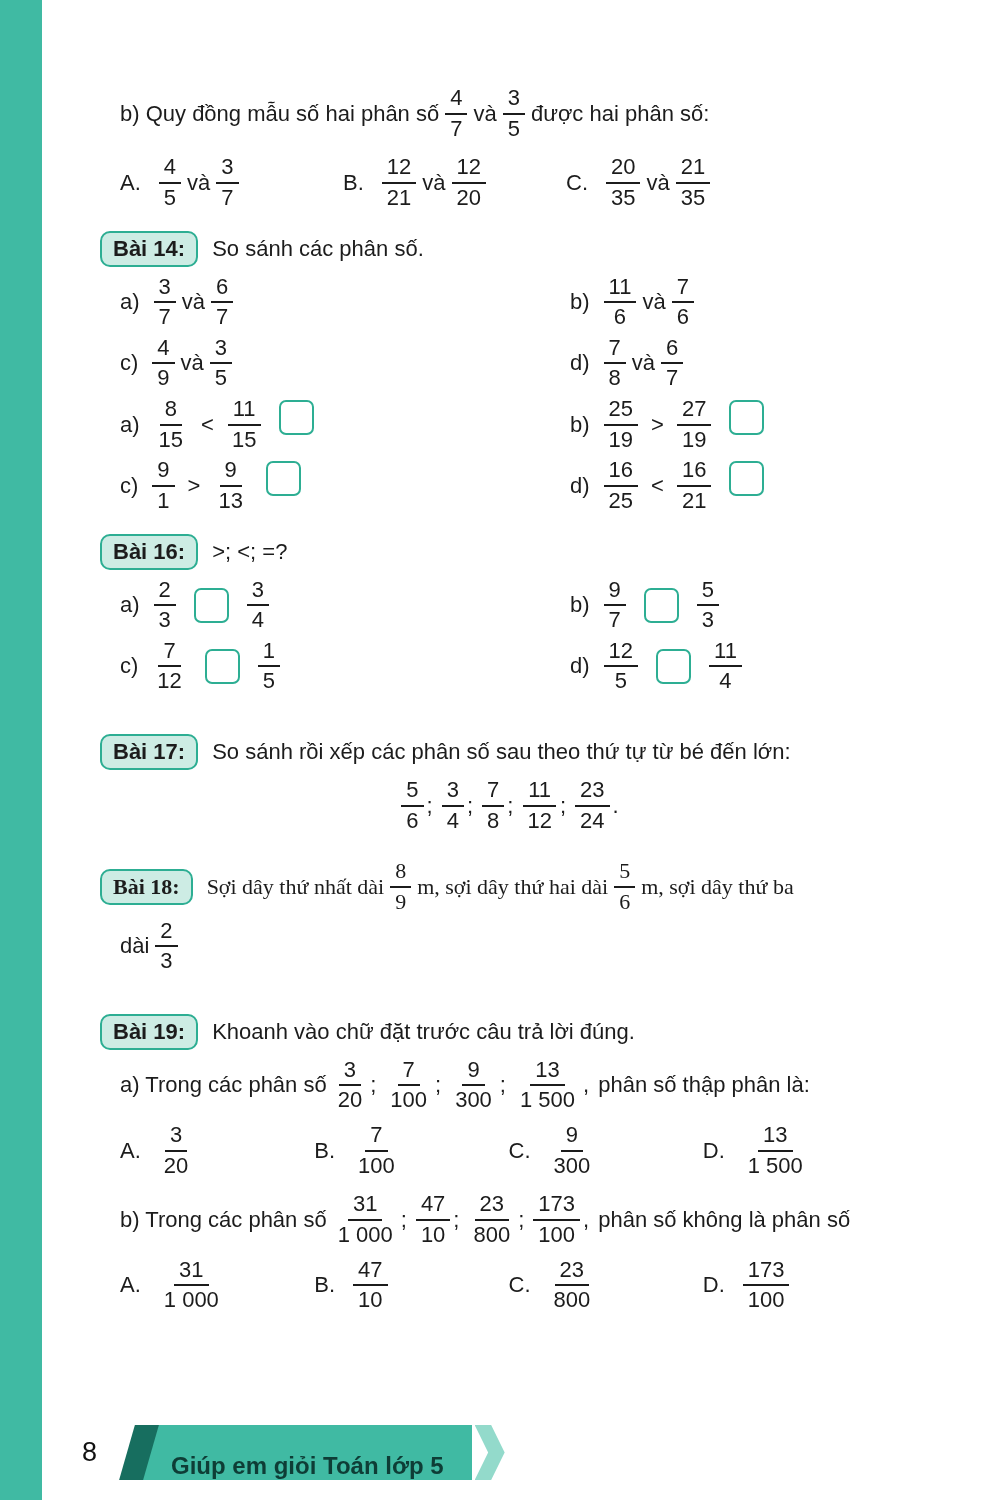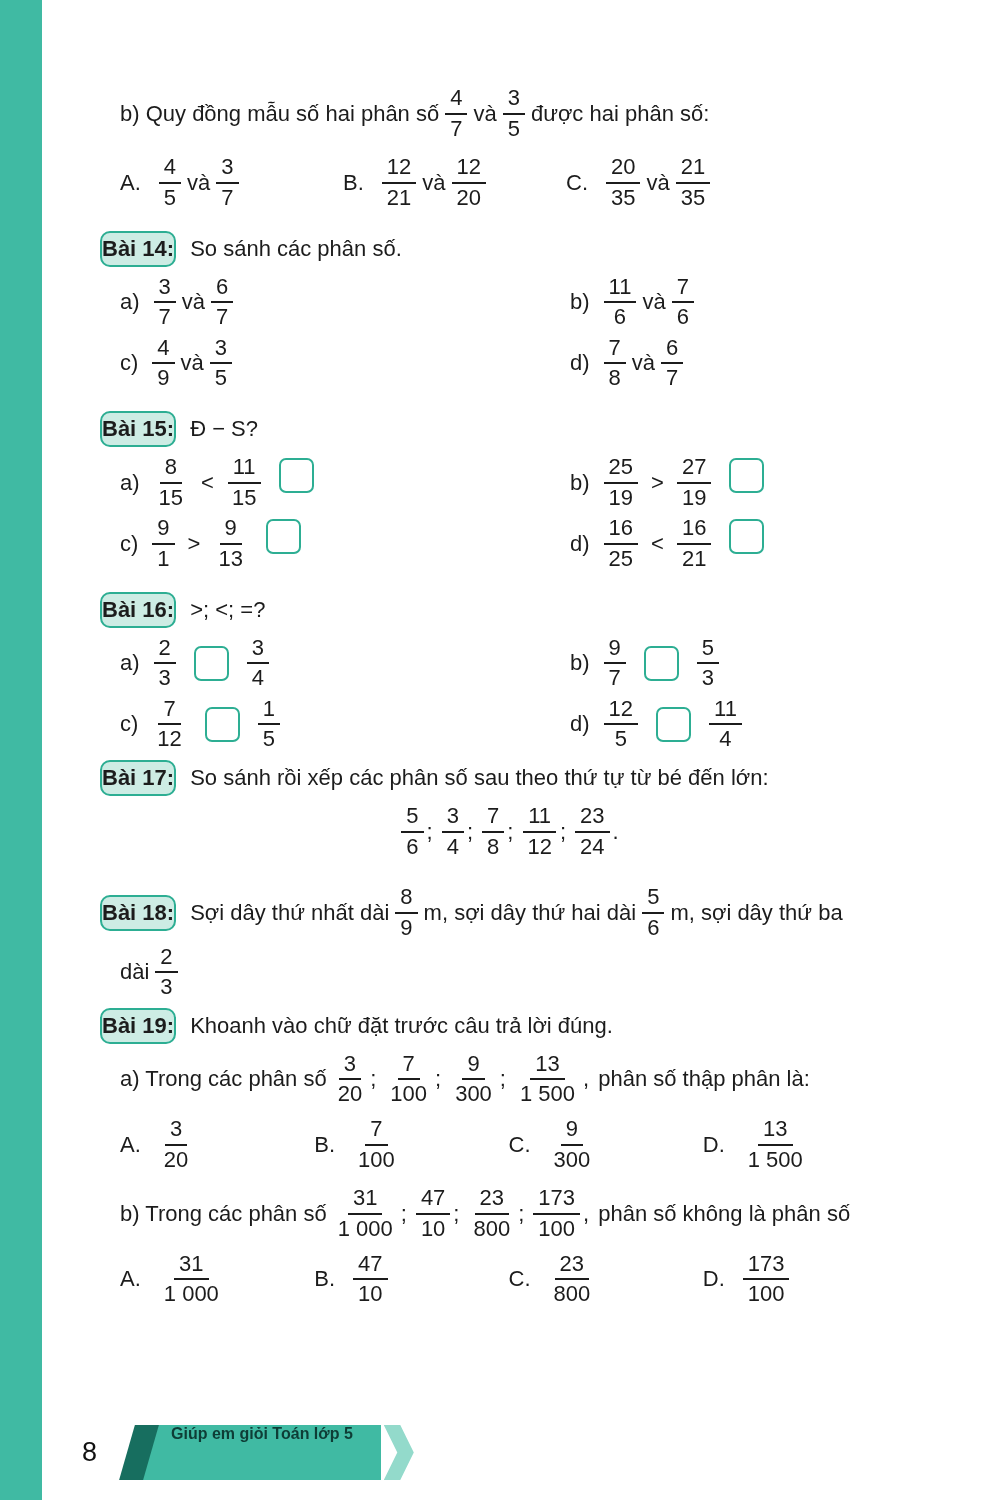--- a/index.html
+++ b/index.html
@@ -9,48 +9,48 @@
     font-size:22px;color:#1c1c1c;overflow:hidden;
   }
   .side-strip{position:absolute;left:0;top:0;width:42px;height:100%;background:#40baa3;}
   .content{position:absolute;left:42px;top:0;width:883px;padding:82px 28px 0 78px;box-sizing:border-box;}
   .row{display:flex;align-items:center;margin:4px 0;}
   .frac{display:inline-flex;flex-direction:column;align-items:center;margin:0 6px;line-height:1.12;flex:none;}
   .frac .num{padding:0 5px 2px;border-bottom:2px solid #1c1c1c;text-align:center;white-space:nowrap;}
   .frac .den{padding:2px 5px 0;text-align:center;white-space:nowrap;}
   .txt{white-space:pre;}
   .badge{display:inline-block;border:2.5px solid #2dae93;background:#cdece4;border-radius:10px;
-         padding:3px 0;font-weight:bold;flex:none;margin-right:14px;}
+         padding:3px 11px;font-weight:bold;flex:none;margin-right:14px;}
   .section-head{display:flex;align-items:center;margin:20px 0 8px -20px;}
-  .badge-row{margin-left:-20px;}
+  .badge-row{margin-left:-20px;font-family:Liberation Serif, serif;}
   .two-col{display:flex;align-items:center;margin:6px 0;}
   .col-l{width:450px;display:flex;align-items:center;}
   .col-r{flex:1;display:flex;align-items:center;}
   .ansbox{width:31px;height:31px;border:2.5px solid #2dae93;border-radius:7px;background:#fff;flex:none;display:inline-block;}
   .raised{transform:translateY(-7px);margin-left:12px;}
   .boxmid{margin:0 12px;}
   .label{margin-right:8px;white-space:pre;}
   .op{margin:0 7px;}
   .sep{margin-left:-3px;margin-right:3px;}
   .post{margin-left:6px;text-align:right;}
   .choices{display:flex;align-items:center;margin:10px 0;}
   .choice{display:flex;align-items:center;}
   .choices-3 .choice{width:223px;}
   .choices-4 .choice{width:224px;}
   .choice .label{margin-right:12px;}
   .center-row{justify-content:center;}
   .mt14{margin-top:14px;}
-  .mt22{margin-top:8px;}
+  .mt22{margin-top:40px;}
   .mt26{margin-top:26px;}
   .plain-line{margin:10px 0 6px 0;}
   .footer{position:absolute;left:42px;bottom:20px;height:55px;display:flex;align-items:stretch;}
   .footer-page{display:flex;align-items:center;padding:0 30px 0 40px;font-size:27px;color:#111;}
   .footer-slant{width:24px;background:#176e5f;transform:skewX(-16deg);position:relative;z-index:1;margin-right:-10px;}
-  .footer-banner{background:#40baa3;display:flex;align-items:flex-start;padding:0 28px 0 30px;
-                 font-size:16px;font-weight:bold;color:#0e3d36;}
+  .footer-banner{background:#40baa3;display:flex;align-items:flex-end;padding:0 28px 0 30px;
+                 font-size:24px;font-weight:bold;color:#0e3d36;}
   .footer-chevron{width:30px;background:#93dacb;clip-path:polygon(0 0,55% 0,100% 50%,55% 100%,0 100%,45% 50%);margin-left:3px;}
 </style>
 </head>
 <body>
 
 <div>
   <div class="side-strip"></div>
 
   <div class="content">
 
@@ -157,24 +157,20 @@
             <span class="den">8</span>
           </span>
         <span class="txt">và</span>
         <span class="frac">
             <span class="num">6</span>
             <span class="den">7</span>
           </span>
       </div>
     </div>
 
-    <div class="section-head">
-      <span class="badge">Bài 15:</span>
-      <span class="txt">Đ − S?</span>
-    </div>
     <div class="two-col">
       <div class="col-l">
         <span class="label">a)</span>
         <span class="frac">
             <span class="num">8</span>
             <span class="den">15</span>
           </span>
         <span class="op">&lt;</span>
         <span class="frac">
             <span class="num">11</span>

